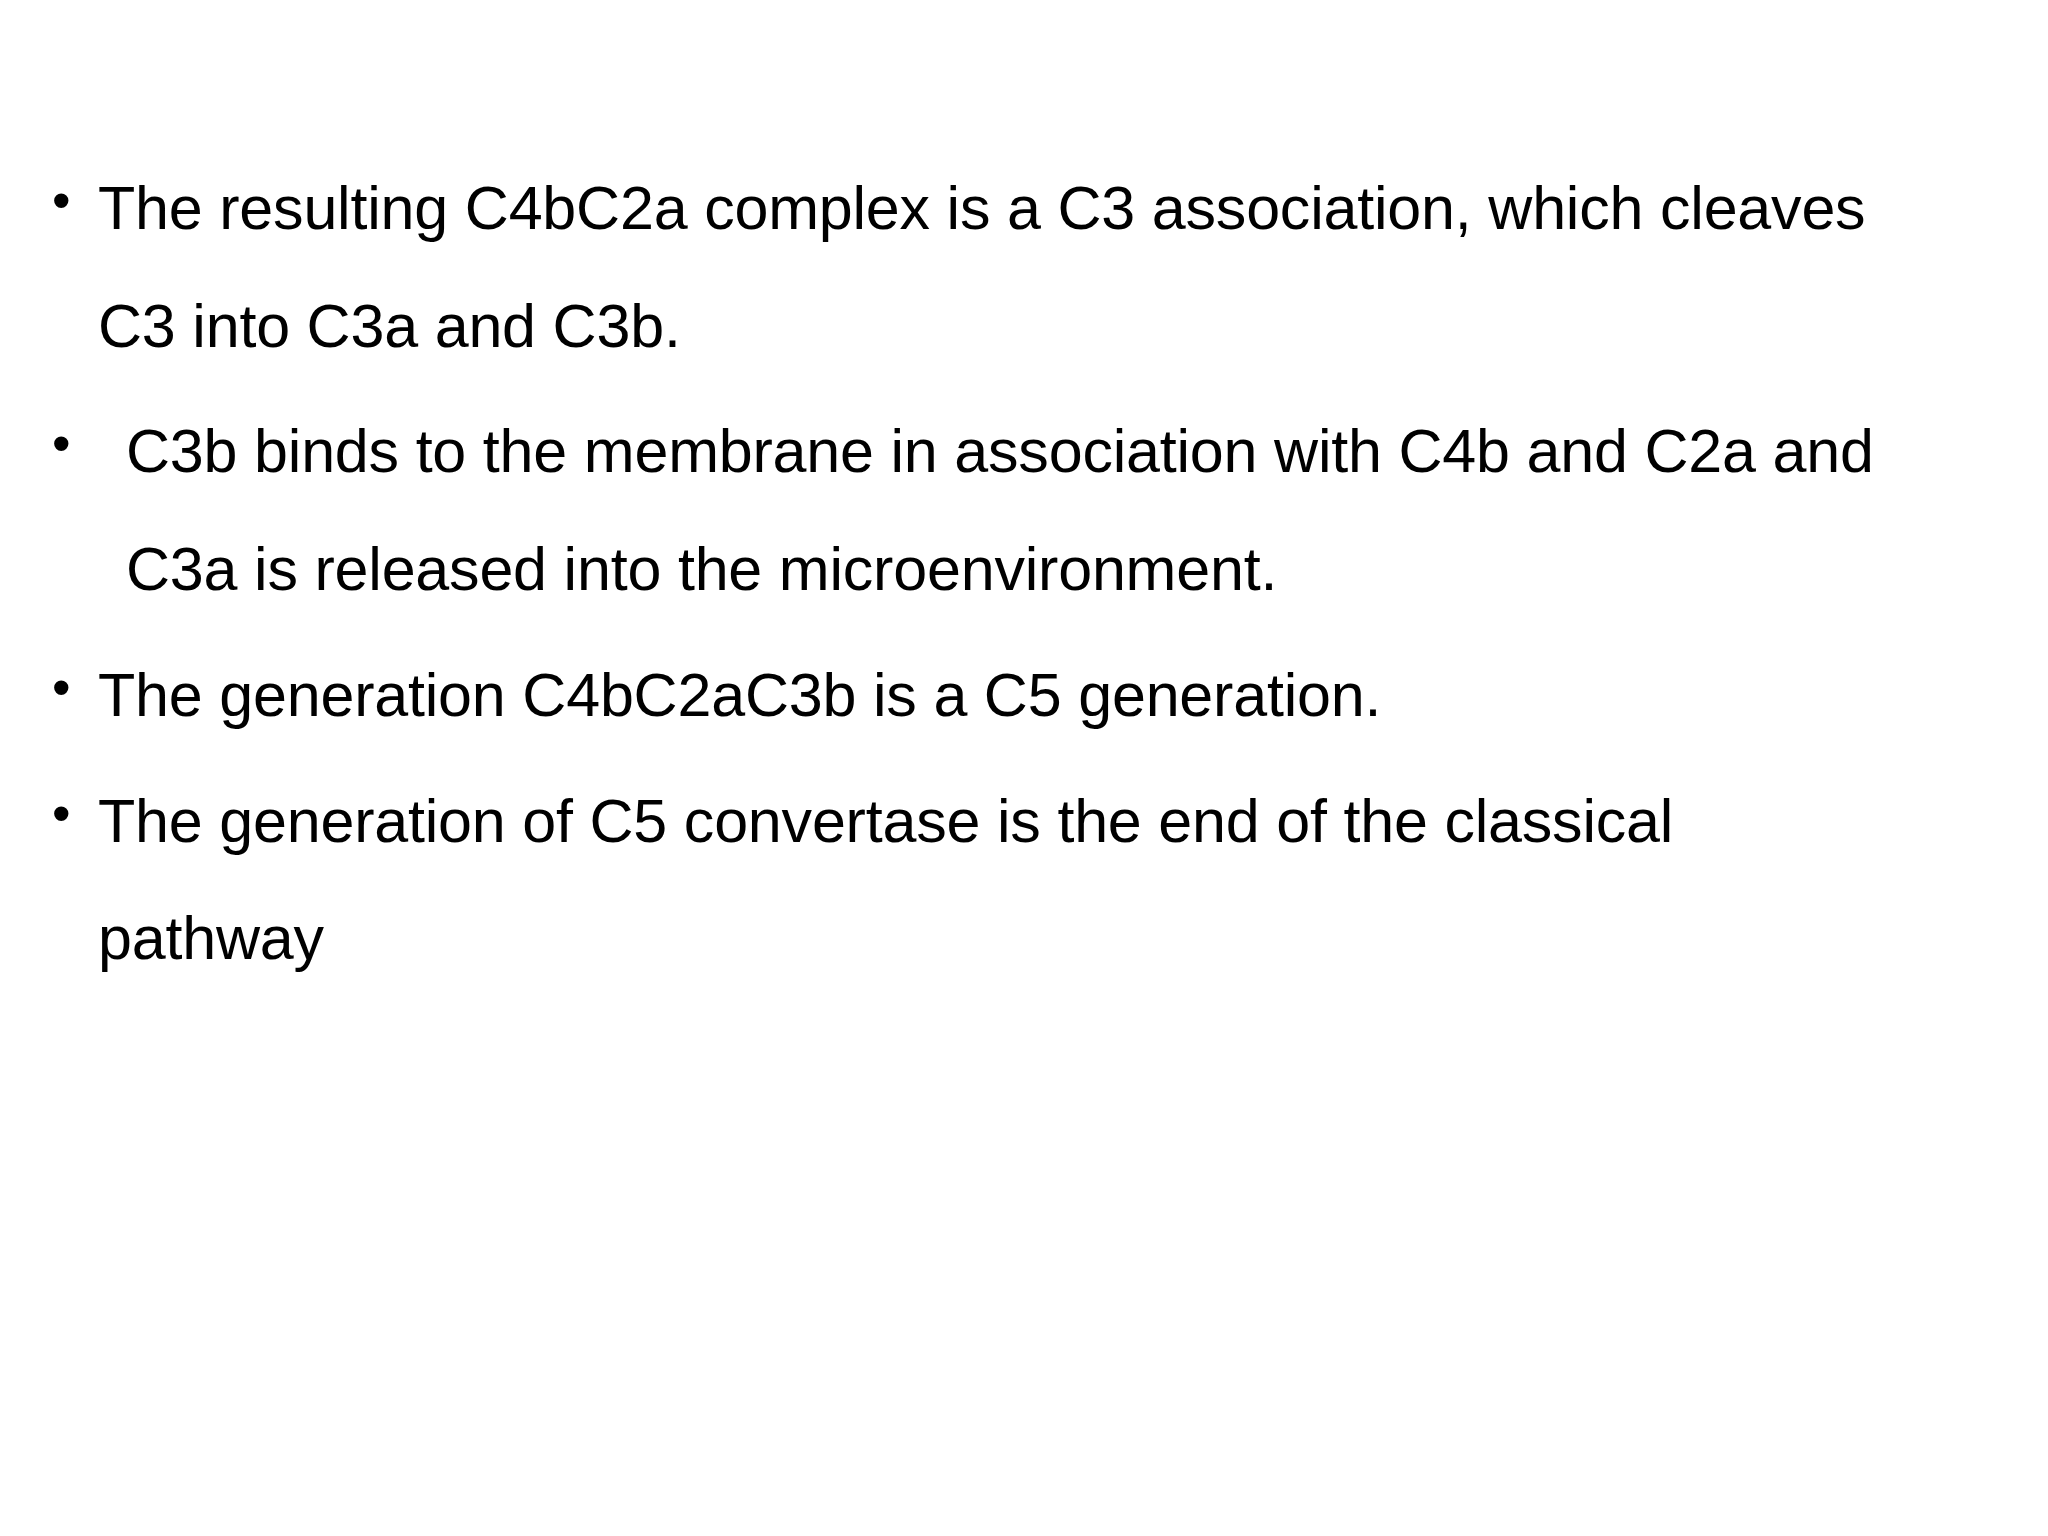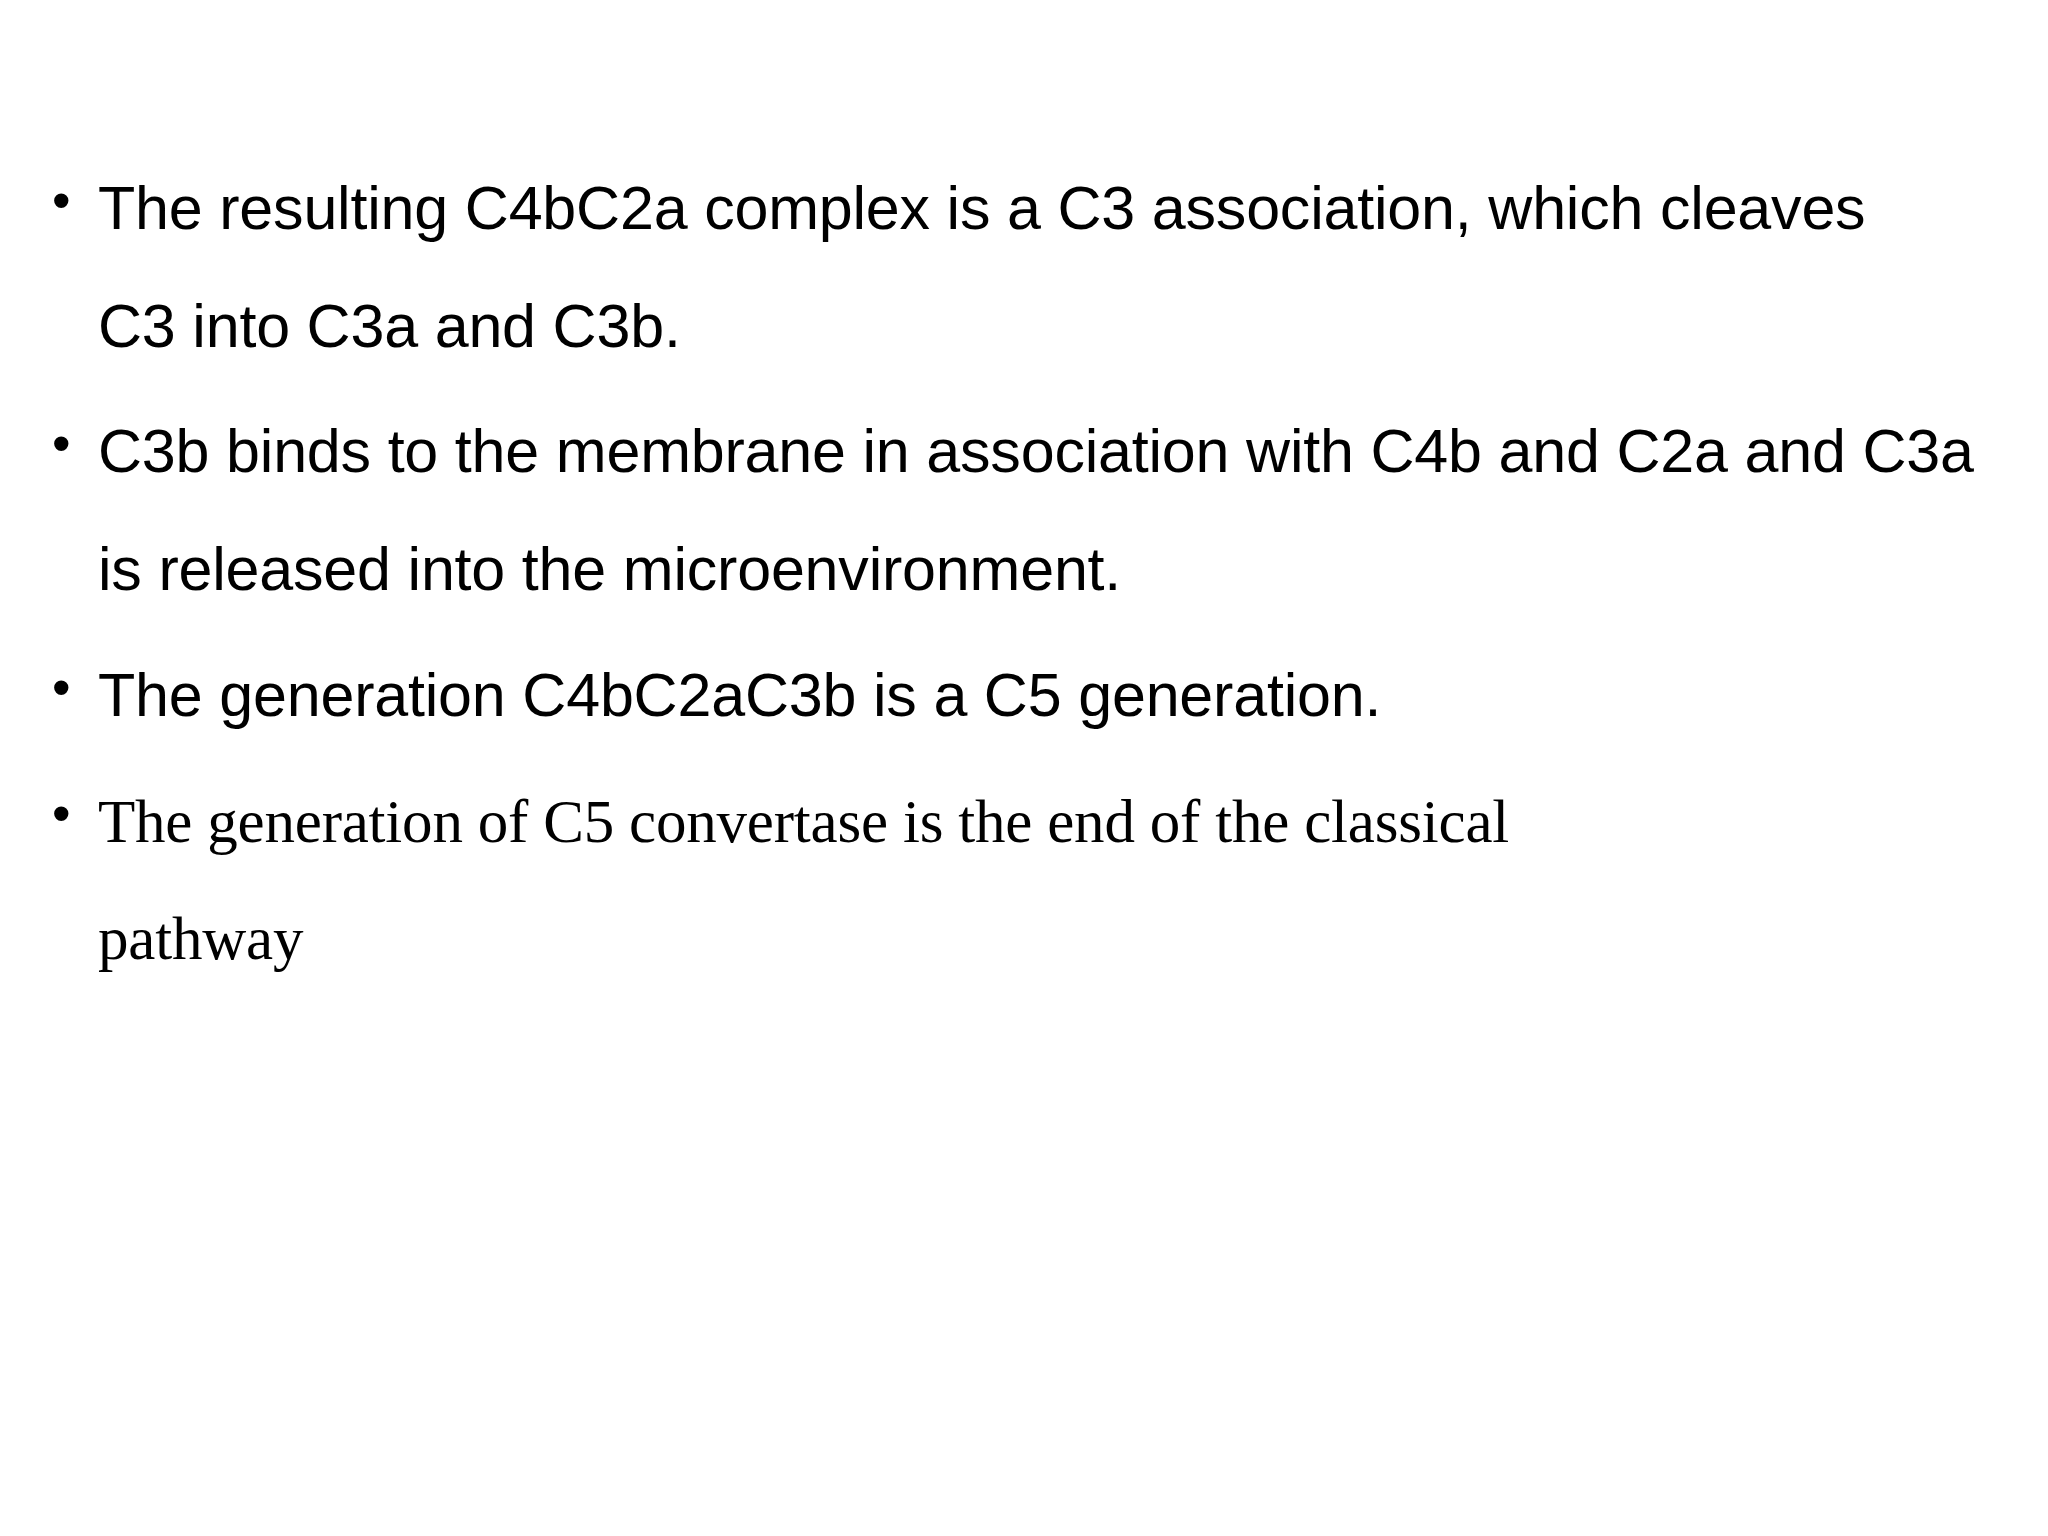--- a/index.html
+++ b/index.html
@@ -50,23 +50,23 @@
     flex: 1 1 auto;
     display: block;
     max-width: 1890px;
   }
   .u {
     text-underline-offset: 6px;
     text-decoration-thickness: 3px;
   }
   
   .bullet-item.w-1 .bullet-text { max-width: 1800px; }
-  .bullet-item.w-2 .bullet-text { max-width: 1890px; }
+  .bullet-item.w-2 .bullet-text { max-width: 1890px; margin-left: 28px; }
   .bullet-item.w-3 .bullet-text { max-width: 1890px; }
-  .bullet-item.w-4 .bullet-text { max-width: 1580px; font-family: Liberation Serif, serif; }
+  .bullet-item.w-4 .bullet-text { max-width: 1580px; }
 </style>
 </head>
 <body>
 
 <div class="slide">
 
   <ul class="body-list">
 
     <li class="bullet-item w-1">
       <span class="bullet-marker">•</span>

